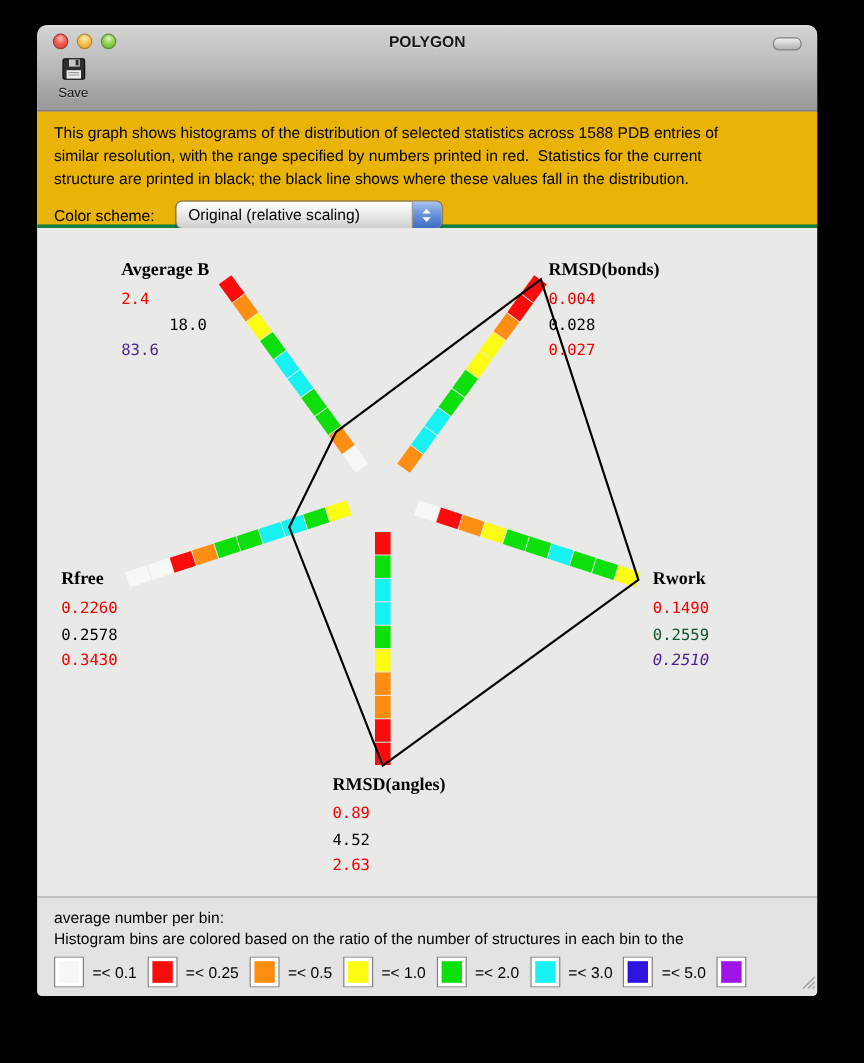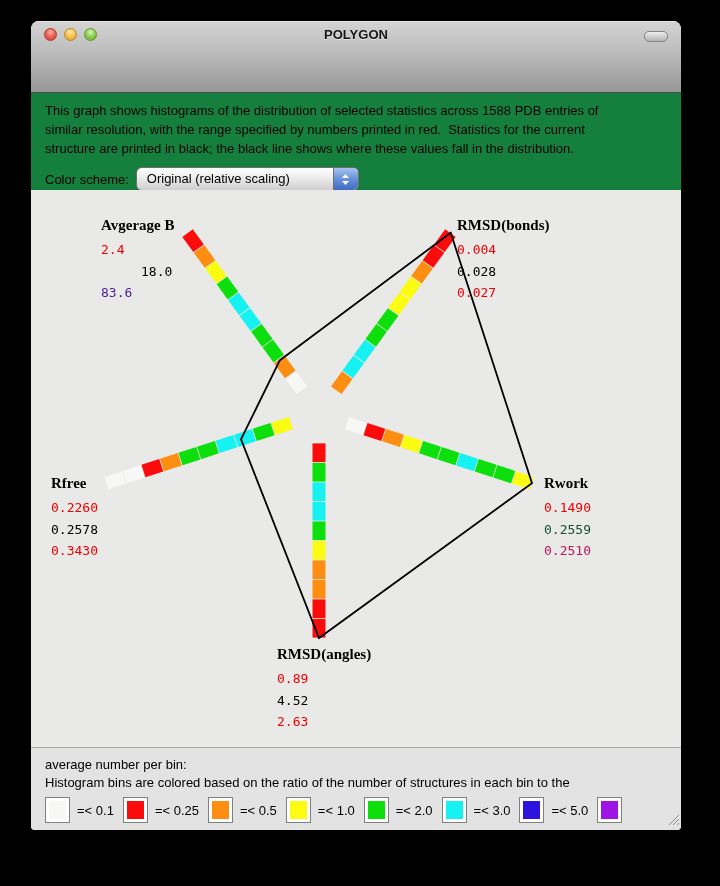--- a/index.html
+++ b/index.html
@@ -25,24 +25,24 @@
   .title { display:block; text-align:center; line-height:28px; font-size:13px; font-weight:600;
            color:#161616; text-shadow:0 1px 0 rgba(255,255,255,.55); }
   .pill { position:absolute; right:13px; top:10px; width:22px; height:9px; border-radius:5px;
           background:linear-gradient(180deg,#efefef,#b2b2b2); border:1px solid #838383; }
   .toolbar { position:relative; height:43px; }
   .save-btn { position:absolute; left:10px; top:-2px; width:40px; text-align:center; cursor:default; }
   .save-btn svg { display:block; margin:0 auto; }
   .save-label { font-size:11px; color:#111; text-shadow:0 1px 0 rgba(255,255,255,.45); }
 
   
-  .desc-panel { position:relative; height:97px; background:#15803d; border-bottom:5px solid #15803d;
+  .desc-panel { position:relative; height:97px; background:#eab308; border-bottom:3px solid #15803d;
                 box-sizing:border-box; padding:8px 0 0 14px; }
   .desc-line { font-size:13px; line-height:19px; color:#000; white-space:pre; }
-  .scheme-row { display:flex; align-items:center; gap:7px; margin-top:9px; }
+  .scheme-row { display:flex; align-items:center; gap:17px; margin-top:9px; }
   .scheme-label { font-size:13px; color:#000; }
   .popup { display:flex; align-items:stretch; width:223px; height:24px; box-sizing:border-box;
            border:1px solid #6f6f6f; border-radius:6px;
            background:linear-gradient(180deg,#ffffff 0%,#ececec 45%,#cfcfcf 100%);
            box-shadow:0 1px 1px rgba(0,0,0,.25); }
   .popup-text { flex:1; font-size:13px; color:#000; line-height:22px; padding-left:10px;
                 overflow:hidden; white-space:nowrap; }
   .popup-arrows { width:24px; display:flex; align-items:center; justify-content:center;
                   background:linear-gradient(180deg,#a9c3ee 0%,#6d95db 45%,#3f6cc4 100%);
                   border-left:1px solid #6f6f6f; border-radius:0 5px 5px 0; }
@@ -77,20 +77,33 @@
     <div class="header">
       <div class="titlebar">
         <div class="traffic-lights">
           <span class="tl close"></span>
           <span class="tl min"></span>
           <span class="tl zoom"></span>
         </div>
         <span class="title">POLYGON</span>
         <span class="pill"></span>
       </div>
+      <div class="toolbar">
+        <div class="save-btn">
+          <svg width="21" height="21" viewBox="0 0 21 21">
+            <rect x="1.5" y="2" width="18" height="17" rx="1.5" fill="#2e2e30" stroke="#0c0c0c"></rect>
+            <rect x="6.5" y="2.5" width="9" height="6" fill="#c9c9cc"></rect>
+            <rect x="12" y="3" width="2.5" height="4.5" fill="#2e2e30"></rect>
+            <rect x="4.5" y="11.5" width="12" height="7" fill="#ededef"></rect>
+            <line x1="6" y1="13.5" x2="15" y2="13.5" stroke="#9a9aa0" stroke-width="1"></line>
+            <line x1="6" y1="15.5" x2="15" y2="15.5" stroke="#9a9aa0" stroke-width="1"></line>
+          </svg>
+          <span class="save-label">Save</span>
+        </div>
+      </div>
     </div>
 
     <div class="desc-panel">
       <div class="desc-line">This graph shows histograms of the distribution of selected statistics across 1588 PDB entries of</div>
       <div class="desc-line">similar resolution, with the range specified by numbers printed in red.  Statistics for the current</div>
       <div class="desc-line">structure are printed in black; the black line shows where these values fall in the distribution.</div>
       <div class="scheme-row">
         <span class="scheme-label">Color scheme:</span>
         <div class="popup">
           <span class="popup-text">Original (relative scaling)</span>
@@ -178,21 +191,21 @@
           <div class="stat-block" style="left: 426px; top: 27px;">
             <div class="stat-title">RMSD(bonds)</div>
             <div class="stat-val" style="color: rgb(242, 0, 0);">0.004</div>
             <div class="stat-val" style="color: rgb(0, 0, 0);">0.028</div>
             <div class="stat-val" style="color: rgb(242, 0, 0);">0.027</div>
           </div>
           <div class="stat-block" style="left: 513px; top: 285px;">
             <div class="stat-title">Rwork</div>
             <div class="stat-val" style="color: rgb(242, 0, 0);">0.1490</div>
             <div class="stat-val" style="color: #14532d;">0.2559</div>
-            <div class="stat-val" style="color: #be185d;">0.2510</div>
+            <div class="stat-val" style="color: #4c1d95; font-style: italic;">0.2510</div>
           </div>
           <div class="stat-block" style="left: 246px; top: 456px;">
             <div class="stat-title">RMSD(angles)</div>
             <div class="stat-val" style="color: rgb(242, 0, 0);">0.89</div>
             <div class="stat-val" style="color: rgb(0, 0, 0);">4.52</div>
             <div class="stat-val" style="color: rgb(242, 0, 0);">2.63</div>
           </div>
           <div class="stat-block" style="left: 20px; top: 285px;">
             <div class="stat-title">Rfree</div>
             <div class="stat-val" style="color: rgb(242, 0, 0);">0.2260</div>

